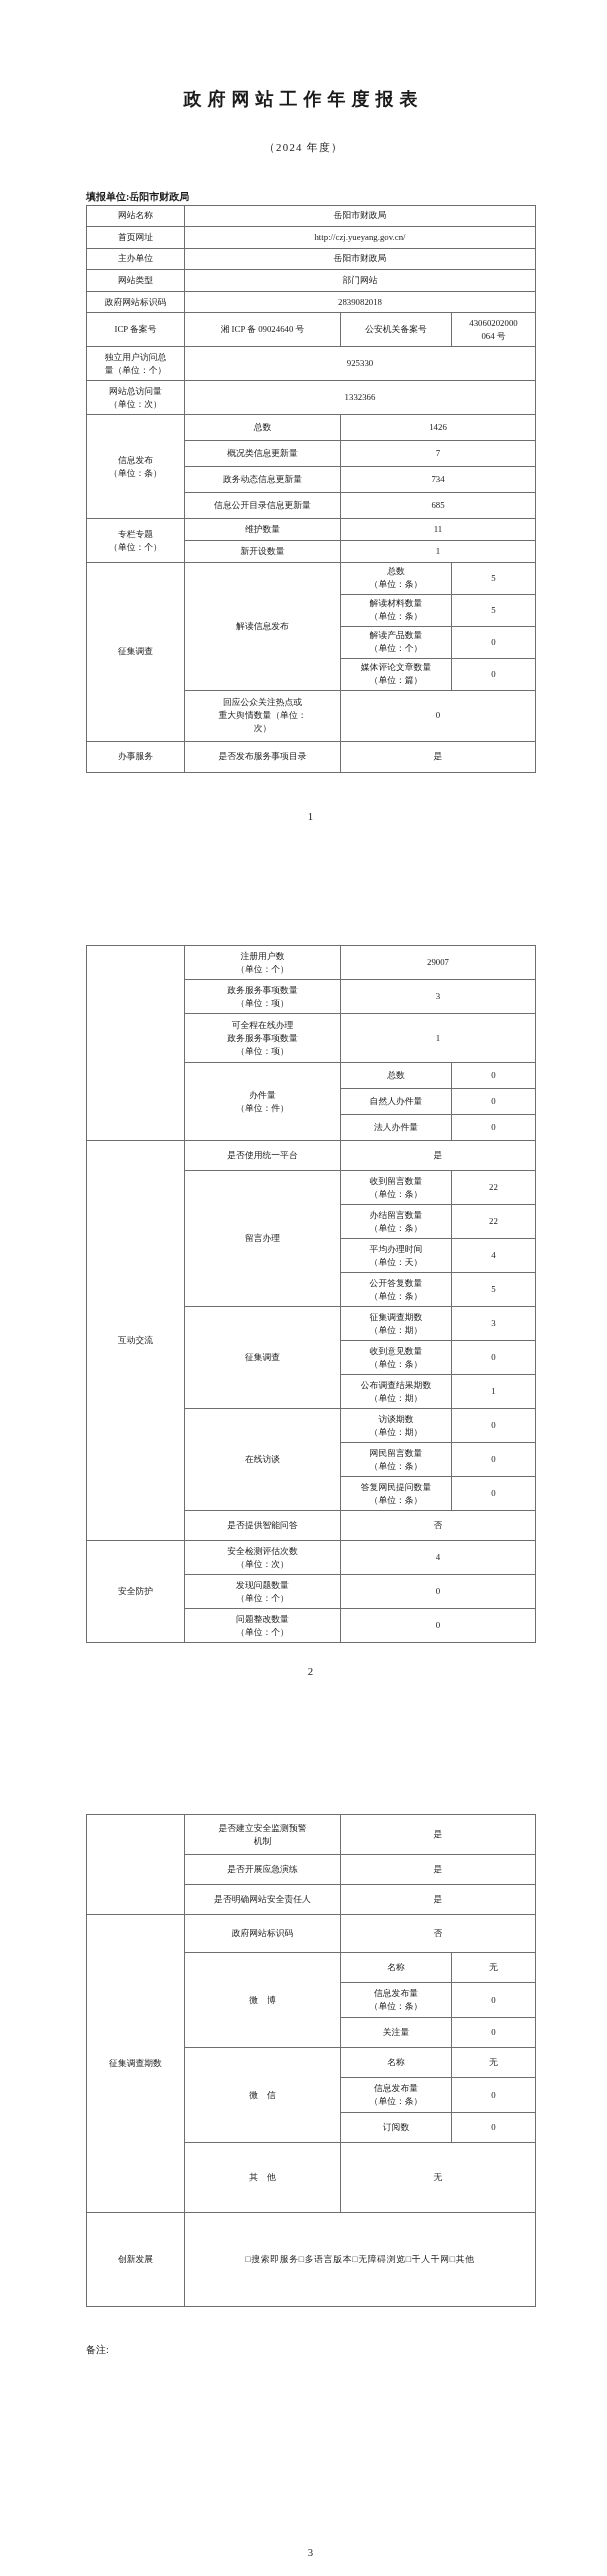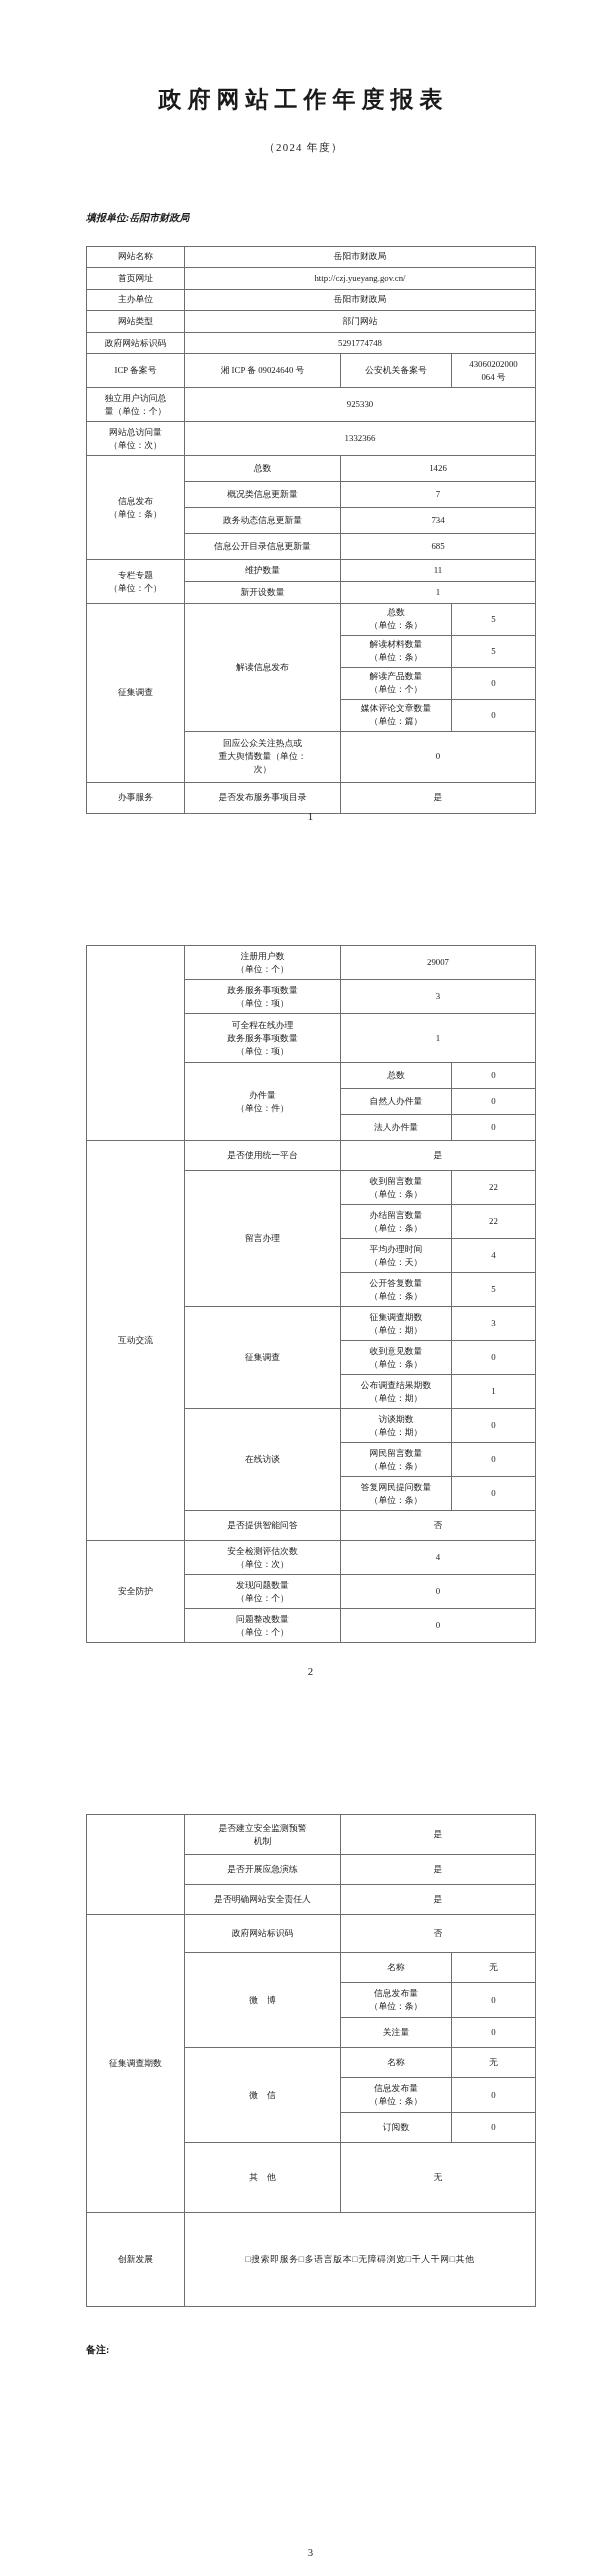--- a/index.html
+++ b/index.html
@@ -6,41 +6,41 @@
   body{
     width:607px;height:2576px;position:relative;overflow:hidden;
     font-family:"Liberation Serif","DejaVu Serif",serif;
     color:#1a1a1a;
   }
   .page{position:absolute;left:0;width:607px;}
   #page1{top:88px;}
   #page2{top:933px;}
   #page3{top:1791px;margin-top:23px;}
   .content{margin-left:86px;width:449px;}
-  .doc-title{font-size:23px;font-weight:bold;text-align:center;margin:0;line-height:23px;letter-spacing:6px;}
+  .doc-title{font-size:18px;font-weight:bold;text-align:center;margin:0;line-height:23px;letter-spacing:6px;}
   .doc-subtitle{text-align:center;font-size:10.8px;line-height:13.5px;margin-top:30px;letter-spacing:1.3px;}
-  .filing-unit{font-weight:bold;font-size:10px;line-height:12px;margin-top:57px;font-style:italic;}
+  .filing-unit{font-weight:bold;font-size:10px;line-height:12px;margin-top:36px;}
   table.t{
-    border-collapse:collapse;table-layout:fixed;width:449px;margin-top:22px;
+    border-collapse:collapse;table-layout:fixed;width:449px;margin-top:2px;
     border:1.3px solid #5e5e5e;
   }
   table.t td{
     border:0.7px solid #6e6e6e;text-align:center;vertical-align:middle;
     font-size:8.8px;line-height:13px;padding:1.3px 4px;box-sizing:border-box;
     white-space:pre-line;word-break:break-all;
   }
   .h32{height:21.6px}.h38{height:26px}.h44{height:30px}.h46{height:31px}
   .h48{height:32px}.h50{height:34px}.h52{height:35px}.h56{height:38px}
   .h60{height:40px}.h72{height:49px}.h76{height:51px}.h104{height:70px}.h140{height:94px}
   td.vtop{vertical-align:top;}
   td.opts{text-align:left;font-size:10.8px;padding-top:3.4px;letter-spacing:0.7px;}
   td.lab-top{padding-top:15px;}
   .pagenum{position:absolute;left:86px;width:449px;text-align:center;font-size:10.8px;}
   #pn1{top:722px;} #pn2{top:732px;} #pn3{top:732px;}
-  .note{position:absolute;left:86px;top:529px;font-weight:bold;font-size:10px;}
+  .note{position:absolute;left:86px;top:529px;font-weight:normal;font-size:10px;}
 </style>
 </head>
 <body>
 
 <div class="page" id="page1">
   <h1 class="doc-title">政府网站工作年度报表</h1>
   <div class="doc-subtitle">（2024 年度）</div>
   <div class="content">
     <div class="filing-unit">填报单位:岳阳市财政局</div>
     <table class="t">
@@ -62,21 +62,21 @@
       <tr class="h32">
         <td>主办单位</td>
         <td colspan="3">岳阳市财政局</td>
       </tr>
       <tr class="h32">
         <td>网站类型</td>
         <td colspan="3">部门网站</td>
       </tr>
       <tr class="h32">
         <td>政府网站标识码</td>
-        <td colspan="3">5291774748</td>
+        <td colspan="3">2839082018</td>
       </tr>
       <tr class="h50">
         <td>ICP 备案号</td>
         <td>湘 ICP 备 09024640 号</td>
         <td>公安机关备案号</td>
         <td>43060202000
 064 号</td>
       </tr>
       <tr class="h50">
         <td>独立用户访问总

